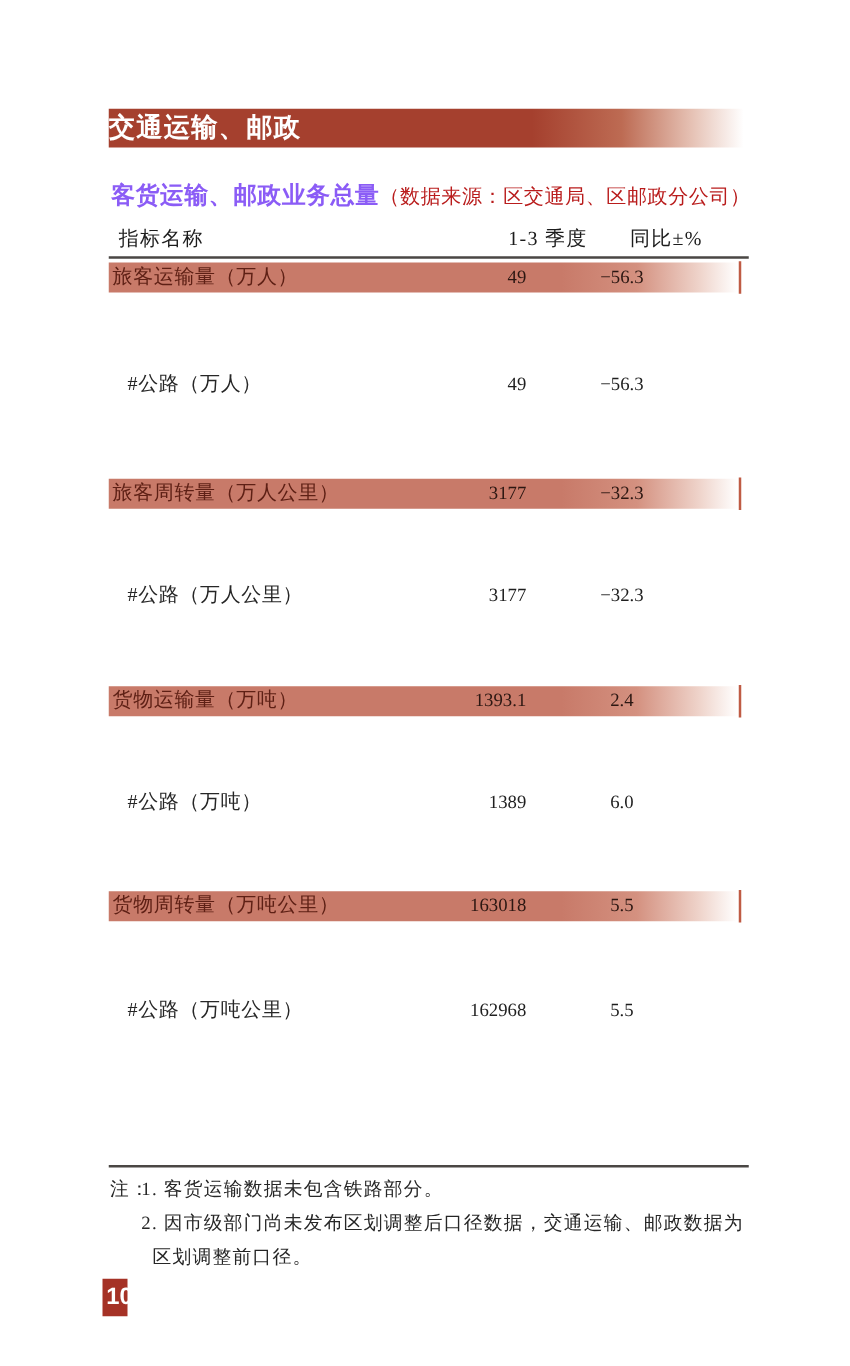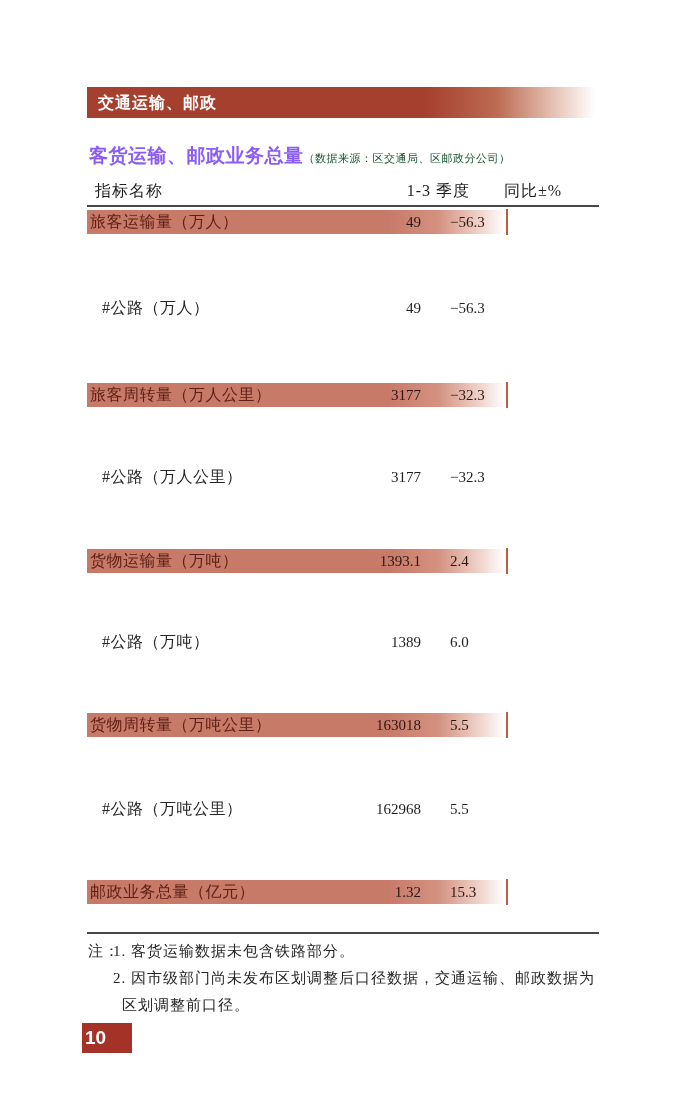--- a/index.html
+++ b/index.html
@@ -12,72 +12,72 @@
     color:#262626;
   }
   
   .section-bar{
     position:absolute;left:87px;top:87px;width:513px;height:31px;
     background:linear-gradient(to right,#a5402e 0%,#a5402e 66%,#bd6b53 80%,#e6c2b5 91%,#ffffff 99%);
   }
   .section-bar .bar-title{
     display:block;
     font-family:"Liberation Sans","DejaVu Sans",sans-serif;
-    font-weight:bold;font-size:16px;line-height:31px;
-    color:#ffffff;padding-left:11px;letter-spacing:1px;
+    font-weight:bold;font-size:21px;line-height:31px;
+    color:#ffffff;padding-left:0;letter-spacing:1px;
   }
   
   .table-title-line{position:absolute;left:89px;top:143px;width:520px;white-space:nowrap;}
   .table-title{
     font-family:"Liberation Sans","DejaVu Sans",sans-serif;
     font-weight:bold;font-size:19px;color:#8b5cf6;letter-spacing:0.5px;
   }
   .table-source{
-    font-size:11px;color:#14532d;letter-spacing:0.5px;
+    font-size:16px;color:#b91c1c;letter-spacing:0.5px;
   }
   
   .col-head{position:absolute;top:181px;font-size:16px;color:#1c1c1c;letter-spacing:1px;}
   .col-head.indicator{left:95px;}
   .col-head.period{left:360px;width:110px;text-align:right;}
   .col-head.yoy{left:504px;width:98px;text-align:left;}
   .rule{position:absolute;left:87px;width:512px;height:2px;background:#4a4744;}
   .rule.top{top:205px;}
   .rule.bottom{top:932px;}
   
-  .row{position:absolute;left:87px;width:418px;height:24px;}
+  .row{position:absolute;left:87px;width:503px;height:24px;}
   .row .label{
     position:absolute;left:3px;top:0;line-height:24px;font-size:16px;
     letter-spacing:0.5px;white-space:nowrap;color:#262626;
   }
   .row .period{
     position:absolute;left:213px;width:121px;top:0;line-height:24px;
     font-size:15px;text-align:right;color:#1f1f1f;
   }
   .row .yoy{
     position:absolute;left:363px;width:95px;top:0;line-height:24px;
-    font-size:15px;text-align:left;color:#1f1f1f;
+    font-size:15px;text-align:center;color:#1f1f1f;
   }
   .row.hl{
     background:linear-gradient(to right,#c87a69 0%,#c87a69 72%,#d49180 84%,#efd4cb 94%,#ffffff 100%);
   }
   .row.hl .label{color:#5e2015;}
   .row.hl .period,.row.hl .yoy{color:#2c1712;}
   .row.plain .label{left:15px;}
   .row .tick{
     position:absolute;right:-3px;top:-1px;width:2px;height:26px;background:#bf5b44;
   }
   
   .note{position:absolute;font-size:15px;letter-spacing:1px;color:#262626;white-space:nowrap;}
   .note.prefix{left:88px;top:942px;}
   .note.l1{left:113px;top:942px;text-align:center;}
   .note.l2{left:113px;top:969px;}
   .note.l3{left:122px;top:996px;}
   
   .page-num{
-    position:absolute;left:82px;top:1023px;width:50px;height:30px;
+    position:absolute;left:82px;top:1023px;width:20px;height:30px;
     background:#a53226;color:#ffffff;
     font-family:"Liberation Sans","DejaVu Sans",sans-serif;
     font-weight:bold;font-size:19px;line-height:30px;
     padding-left:3px;box-sizing:border-box;
   }
 </style>
 </head>
 <body>
 
 <div id="page">
@@ -141,26 +141,20 @@
     <span class="yoy">5.5</span>
     <span class="tick"></span>
   </div>
 
   <div class="row plain" style="top:797px">
     <span class="label">#公路（万吨公里）</span>
     <span class="period">162968</span>
     <span class="yoy">5.5</span>
   </div>
 
-  <div class="row hl" style="top:880px">
-    <span class="label">邮政业务总量（亿元）</span>
-    <span class="period">1.32</span>
-    <span class="yoy">15.3</span>
-    <span class="tick"></span>
-  </div>
 
   <div class="rule bottom"></div>
 
   <div class="note prefix">注：</div>
   <div class="note l1">1. 客货运输数据未包含铁路部分。</div>
   <div class="note l2">2. 因市级部门尚未发布区划调整后口径数据，交通运输、邮政数据为</div>
   <div class="note l3">区划调整前口径。</div>
 
   <div class="page-num">10</div>
 

